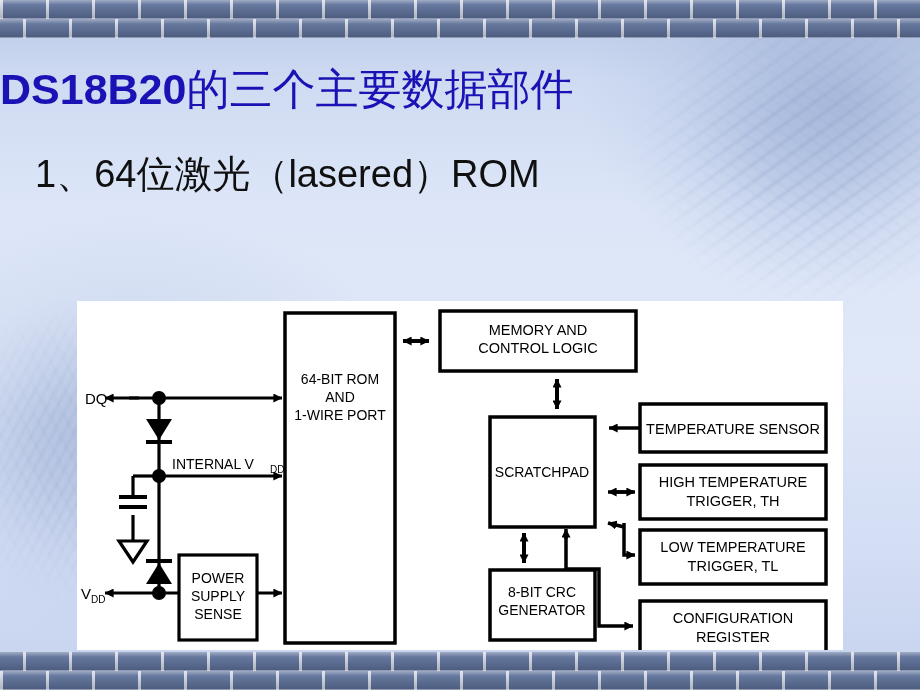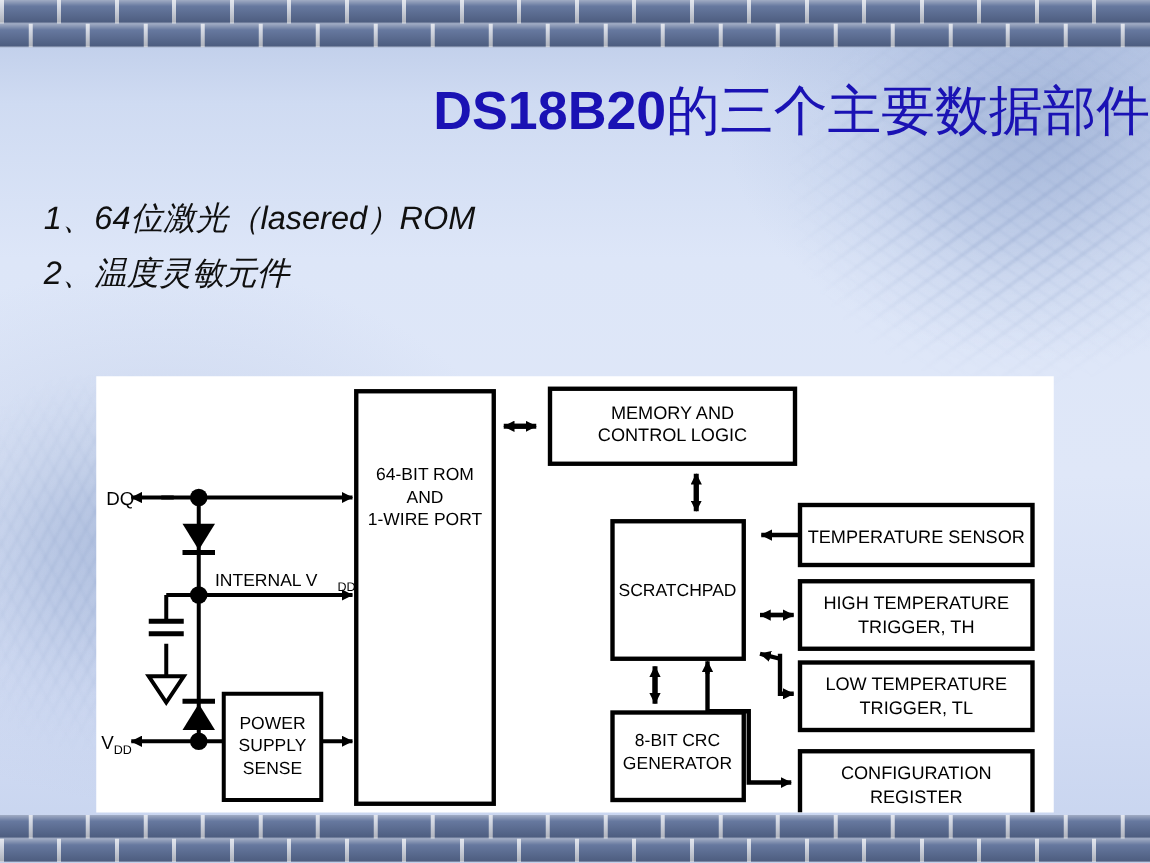--- a/index.html
+++ b/index.html
@@ -49,29 +49,29 @@
       repeating-linear-gradient(90deg,
         rgba(255,255,255,.72) 0px, rgba(255,255,255,.72) 3px,
         rgba(78,94,129,0) 3px, rgba(78,94,129,0) 46px);
   }
   .brick .row.r2{background-position:0 0, 23px 0;}
   .brick.bottom .row.r1{background-position:0 0, 23px 0;}
   .brick.bottom .row.r2{background-position:0 0, 0 0;}
 
   
   #title{
-    position:absolute;left:0;top:64px;width:920px;text-align:right;
+    position:absolute;left:0;top:64px;width:920px;text-align:left;
     font-size:43px;line-height:50px;letter-spacing:0px;color:#1a12b4;
     white-space:nowrap;
   }
   #title .en{font-weight:bold;}
 
   
   #bullets{position:absolute;left:35px;top:152px;width:700px;color:#101010;}
-  .bullet{font-size:26px;line-height:44px;white-space:nowrap;font-style:italic;}
+  .bullet{font-size:38px;line-height:44px;white-space:nowrap;}
 
   
   #diagram{
     position:absolute;left:77px;top:301px;width:766px;height:349px;
     background:#ffffff;overflow:hidden;
   }
   #diagram svg{display:block;}
 </style>
 </head>
 <body>
@@ -85,21 +85,20 @@
     <div class="row r1"></div>
       <div class="row r2"></div>
   </div>
 
   <div id="title">
     <span class="en">DS18B20</span><span class="cn">的三个主要数据部件</span>
   </div>
 
   <div id="bullets">
     <div class="bullet">1、64位激光（lasered）ROM</div>
-    <div class="bullet">2、温度灵敏元件</div>
   </div>
 
   <div id="diagram">
     <svg width="766" height="349" viewBox="0 0 766 349" xmlns="http://www.w3.org/2000/svg">
       <defs>
         <marker id="ah" markerWidth="9" markerHeight="9" refX="8.6" refY="4.5" orient="auto" markerUnits="userSpaceOnUse">
           <path d="M0,0 L9,4.5 L0,9 z" fill="#000"></path>
         </marker>
         <marker id="ahs" markerWidth="8" markerHeight="8" refX="7.6" refY="4" orient="auto" markerUnits="userSpaceOnUse">
           <path d="M0,0 L8,4 L0,8 z" fill="#000"></path>

